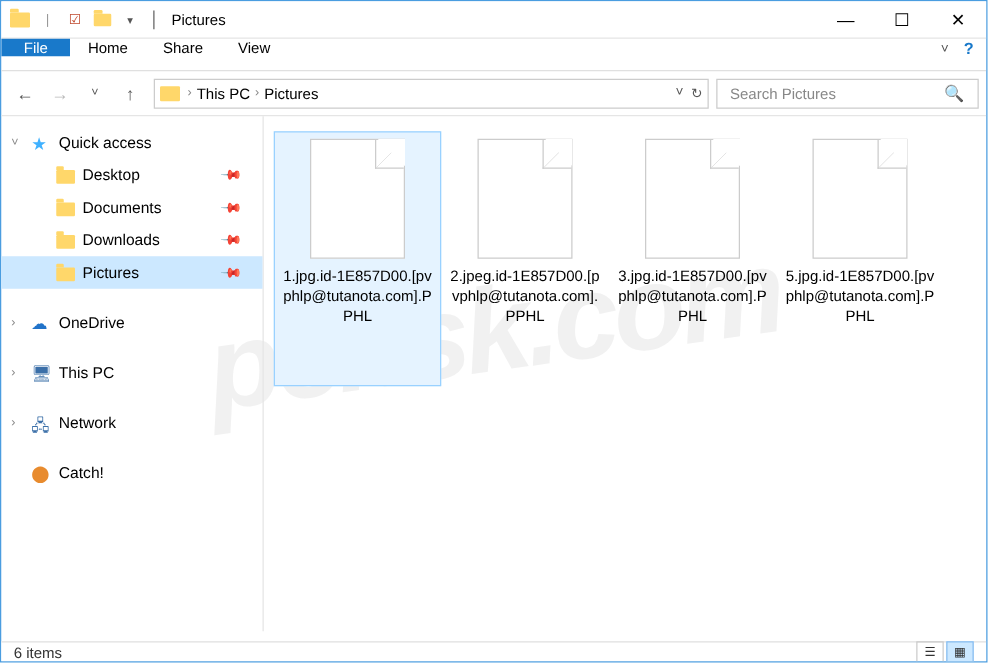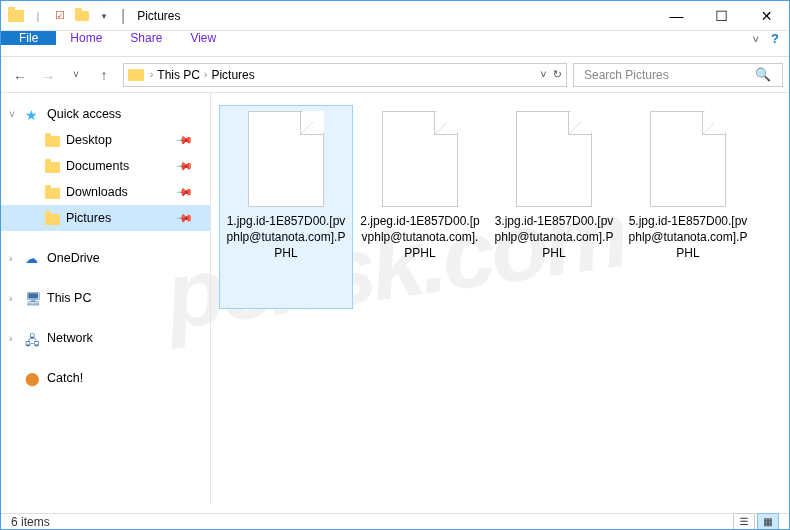--- a/index.html
+++ b/index.html
@@ -16,21 +16,21 @@
     .title-text { font-size: 12px; color: #000; margin-left: 4px; }
     .window-controls { margin-left: auto; display: flex; }
     .window-controls .wc { width: 45px; height: 30px; display: flex; align-items: center; justify-content: center; font-size: 14px; color: #000; }
     .window-controls .wc.close { color: #000; }
     .folder-mini { width:16px; height:12px; background:#ffd76a; border-radius:1px; position:relative; }
     .folder-mini::before { content:''; position:absolute; top:-3px; left:0; width:7px; height:3px; background:#ffd76a; border-radius:1px 1px 0 0; }
 
     
     .menu-bar { height: 26px; display: flex; align-items: flex-start; border-bottom: 1px solid #e0e0e0; }
     .file-tab { background: #1979ca; color: #fff; padding: 0 18px; display: flex; align-items: center; font-size: 12px; }
-    .menu-tab { padding: 0 14px; display: flex; align-items: center; font-size: 12px; color: #6d28d9; }
+    .menu-tab { padding: 0 14px; display: flex; align-items: center; font-size: 12px; color: #000000; }
 
     
     .nav-bar { height: 36px; display: flex; align-items: center; padding: 0 6px; border-bottom: 1px solid #e5e5e5; gap: 2px; }
     .nav-btn { width: 26px; height: 26px; display: flex; align-items: center; justify-content: center; color: #555; font-size: 14px; }
     .nav-btn.disabled { color: #bbb; }
     .breadcrumb { flex: 1; height: 24px; border: 1px solid #ccc; display: flex; align-items: center; padding: 0 4px; font-size: 12px; gap: 2px; margin: 0 4px; }
     .breadcrumb .bc-ic { width:16px; height:12px; background:#ffd76a; border-radius:1px; position:relative; margin-right:2px;}
     .breadcrumb .bc-sep { color: #888; font-size: 10px; margin: 0 2px; }
     .breadcrumb .bc-drop { margin-left: auto; display:flex; gap:6px; color:#555; font-size:11px;}
     .search-box { width: 210px; height: 24px; border: 1px solid #ccc; display: flex; align-items: center; padding: 0 10px; font-size: 12px; color: #888; }

